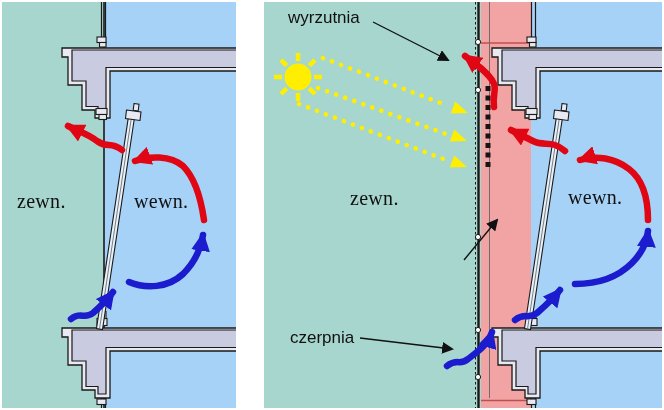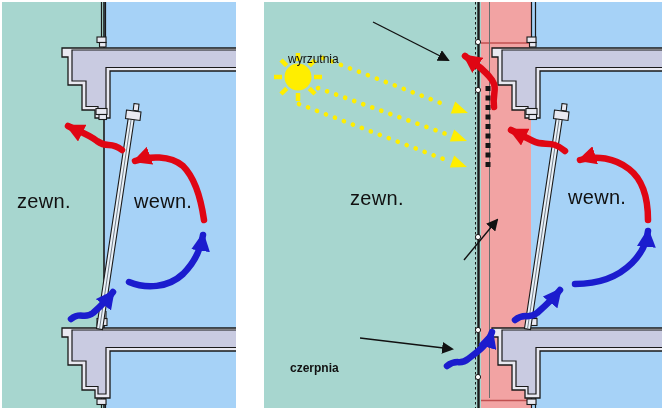--- a/index.html
+++ b/index.html
@@ -22,22 +22,22 @@
   .sep{stroke:var(--separator);stroke-width:1.6;fill:none;}
   .warm{stroke:var(--warm);stroke-width:6.5;fill:none;stroke-linecap:round;}
   .cool{stroke:var(--cool);stroke-width:6.5;fill:none;stroke-linecap:round;}
   .sunfill{fill:var(--sun);}
   .sunray{stroke:var(--sun);stroke-width:4.5;stroke-linecap:butt;}
   .dotray{stroke:var(--sun);stroke-width:4.6;fill:none;stroke-linecap:round;stroke-dasharray:0.1 9.5;}
   .leader{stroke:var(--annotation);stroke-width:1.4;fill:none;}
   .blind{fill:#141414;}
   .bracket{fill:#fff;stroke:var(--outline);stroke-width:1;}
   .lbl{position:absolute;color:var(--annotation);line-height:1.05;white-space:nowrap;}
-  .lbl-zone{font-size:20px;letter-spacing:0.3px;}
-  .lbl-note{font-size:12px;margin-top:44px;}
+  .lbl-zone{font-size:20px;letter-spacing:0.3px;font-family:Liberation Serif, serif;}
+  .lbl-note{font-size:17px;}
 </style>
 </head>
 <body>
 
 <div id="stage">
 
 <svg id="diagram" width="664" height="410" viewBox="0 0 664 410">
   <defs>
     <marker id="mRed" markerWidth="2.9" markerHeight="2.9" refX="7.6" refY="4.5" orient="auto" viewBox="0 0 9 9">
       <path d="M0,0 L9,4.5 L0,9 Z" fill="#e00613"></path>
@@ -194,15 +194,15 @@
     <line x1="464" y1="260" x2="497" y2="220" class="leader" marker-end="url(#mBlack)"></line>
     <line x1="360" y1="338" x2="452" y2="349" class="leader" marker-end="url(#mBlack)"></line>
   </g>
 </svg>
 
 <div class="lbl lbl-zone" style="left:17px;top:191px;">zewn.</div>
 <div class="lbl lbl-zone" style="left:134px;top:191px;">wewn.</div>
 <div class="lbl lbl-zone" style="left:350px;top:188px;">zewn.</div>
 <div class="lbl lbl-zone" style="left:568px;top:187px;">wewn.</div>
 <div class="lbl lbl-note" style="left:288px;top:9px;">wyrzutnia</div>
-<div class="lbl lbl-note" style="left:290px;top:318px;font-weight:bold;">czerpnia</div>
+<div class="lbl lbl-note" style="left:290px;top:329px;">czerpnia</div>
 
 </div>
 
 </body></html>

